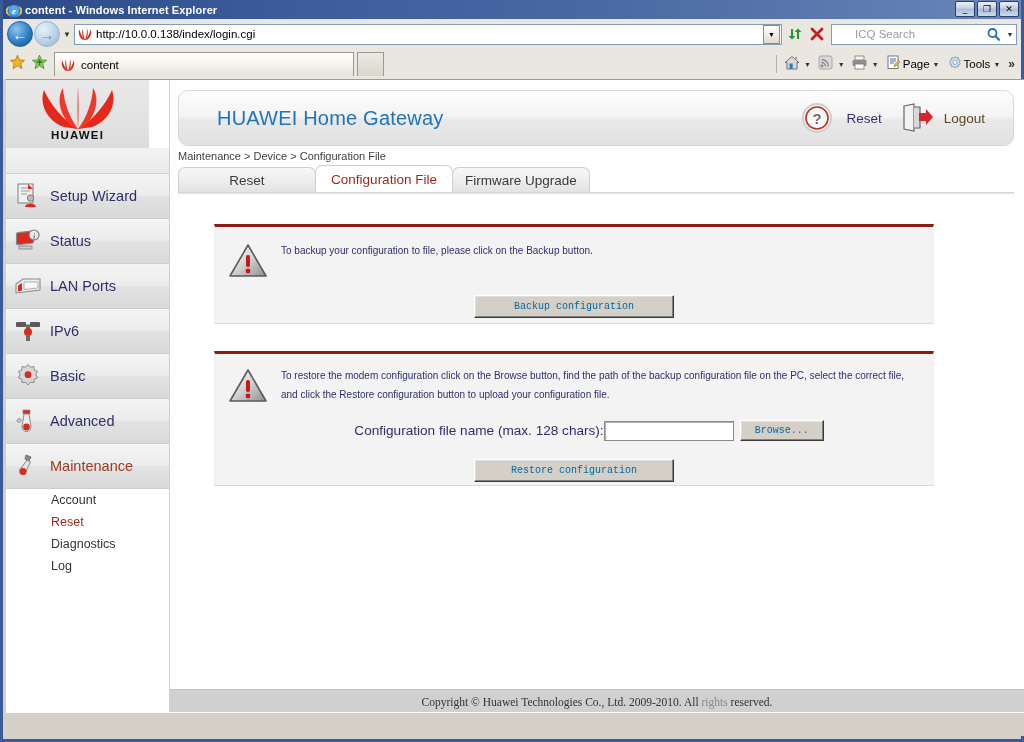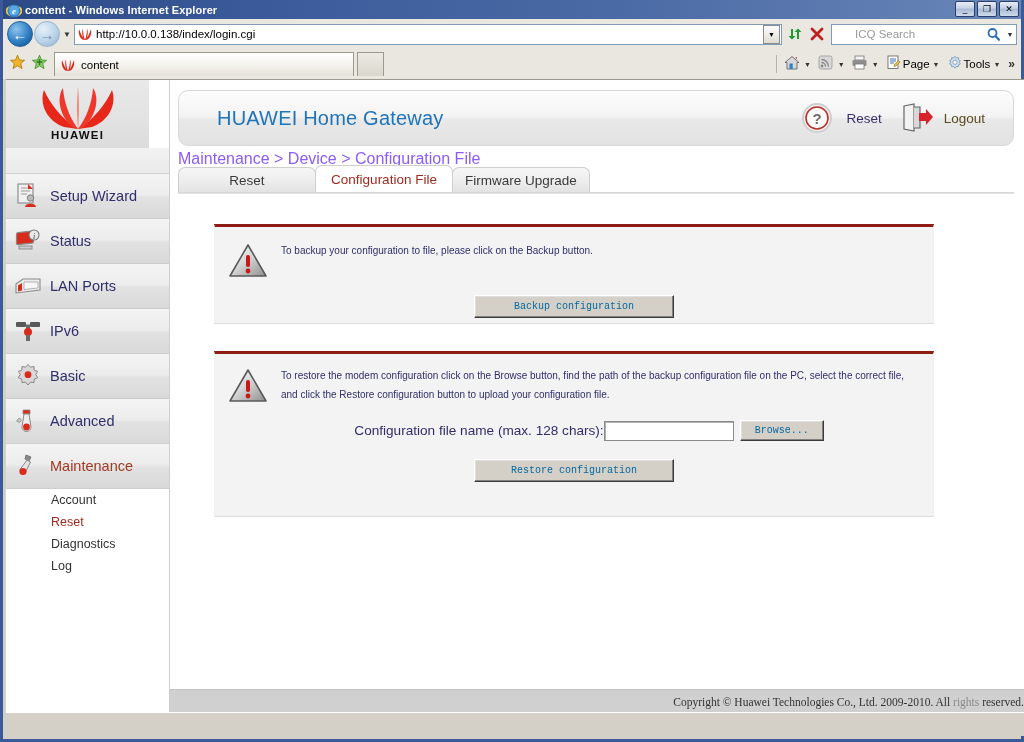--- a/index.html
+++ b/index.html
@@ -246,21 +246,21 @@
   .hdr-link {
     font-size: 13.5px; color: #3b2f6b; padding: 0 0 0 10px;
   }
   #help-link { color: #3b2f6b; }
   #logout-link { color: #5a4a20; }
   #help-icon-wrap { width: 38px; display: flex; justify-content: center; }
   #logout-icon-wrap { width: 52px; display: flex; justify-content: center; padding-left: 18px;}
 
   #breadcrumb {
     position: absolute; left: 8px; top: 70px;
-    font-size: 16px; color: #8b5cf6;
+    font-size: 11px; color: #404040;
   }
   #tabs {
     position: absolute; left: 8px; top: 86px; height: 26px;
     display: flex; align-items: flex-end;
   }
   .ui-tab {
     height: 25px; min-width: 138px;
     display: flex; align-items: center; justify-content: center;
     font-size: 13.5px;
     border: 1px solid #cfcfcf; border-bottom: none;
@@ -316,21 +316,21 @@
     border: 1px solid #8a8a8a;
     box-shadow: inset 1px 1px 0 #b0b0b0;
     font-size: 12px; padding: 0 2px;
     font-family: "Liberation Sans", sans-serif;
   }
 
   
   #footer {
     position: absolute; left: 0; bottom: 0; width: 100%; height: 24px;
     background: #d0d0d0;
-    display: flex; align-items: center; justify-content: flex-end;
+    display: flex; align-items: center; justify-content: center;
     border-top: 1px solid #c2c2c2;
   }
   #footer-text {
     font-size: 11.5px; color: #333;
     font-family: "Liberation Serif", serif;
   }
   #footer-sub { color: #8a8a8a; }
 </style>
 </head>
 <body>
@@ -670,21 +670,21 @@
             </div>
             <div class="panel-text">To backup your configuration to file, please click on the Backup button.</div>
           </div>
           <div class="btn-row" style="margin-top:16px;">
             <div class="win-btn" style="width:200px;">
               <span>Backup configuration</span>
             </div>
           </div>
         </div>
 
-        <div class="panel" style="left:44px; top:271px; right:90px; height:166px;">
+        <div class="panel" style="left:44px; top:271px; right:90px; height:135px;">
           <div class="panel-row" style="padding-top:12px;">
             <div class="warn-icon-cell">
               <svg width="40" height="36" viewBox="0 0 40 36">
                 <defs>
                   <linearGradient id="wg2" x1="0" y1="0" x2="1" y2="1">
                     <stop offset="0%" stop-color="#fdfdfd"></stop>
                     <stop offset="45%" stop-color="#d8d8d8"></stop>
                     <stop offset="100%" stop-color="#8f8f8f"></stop>
                   </linearGradient>
                 </defs>

